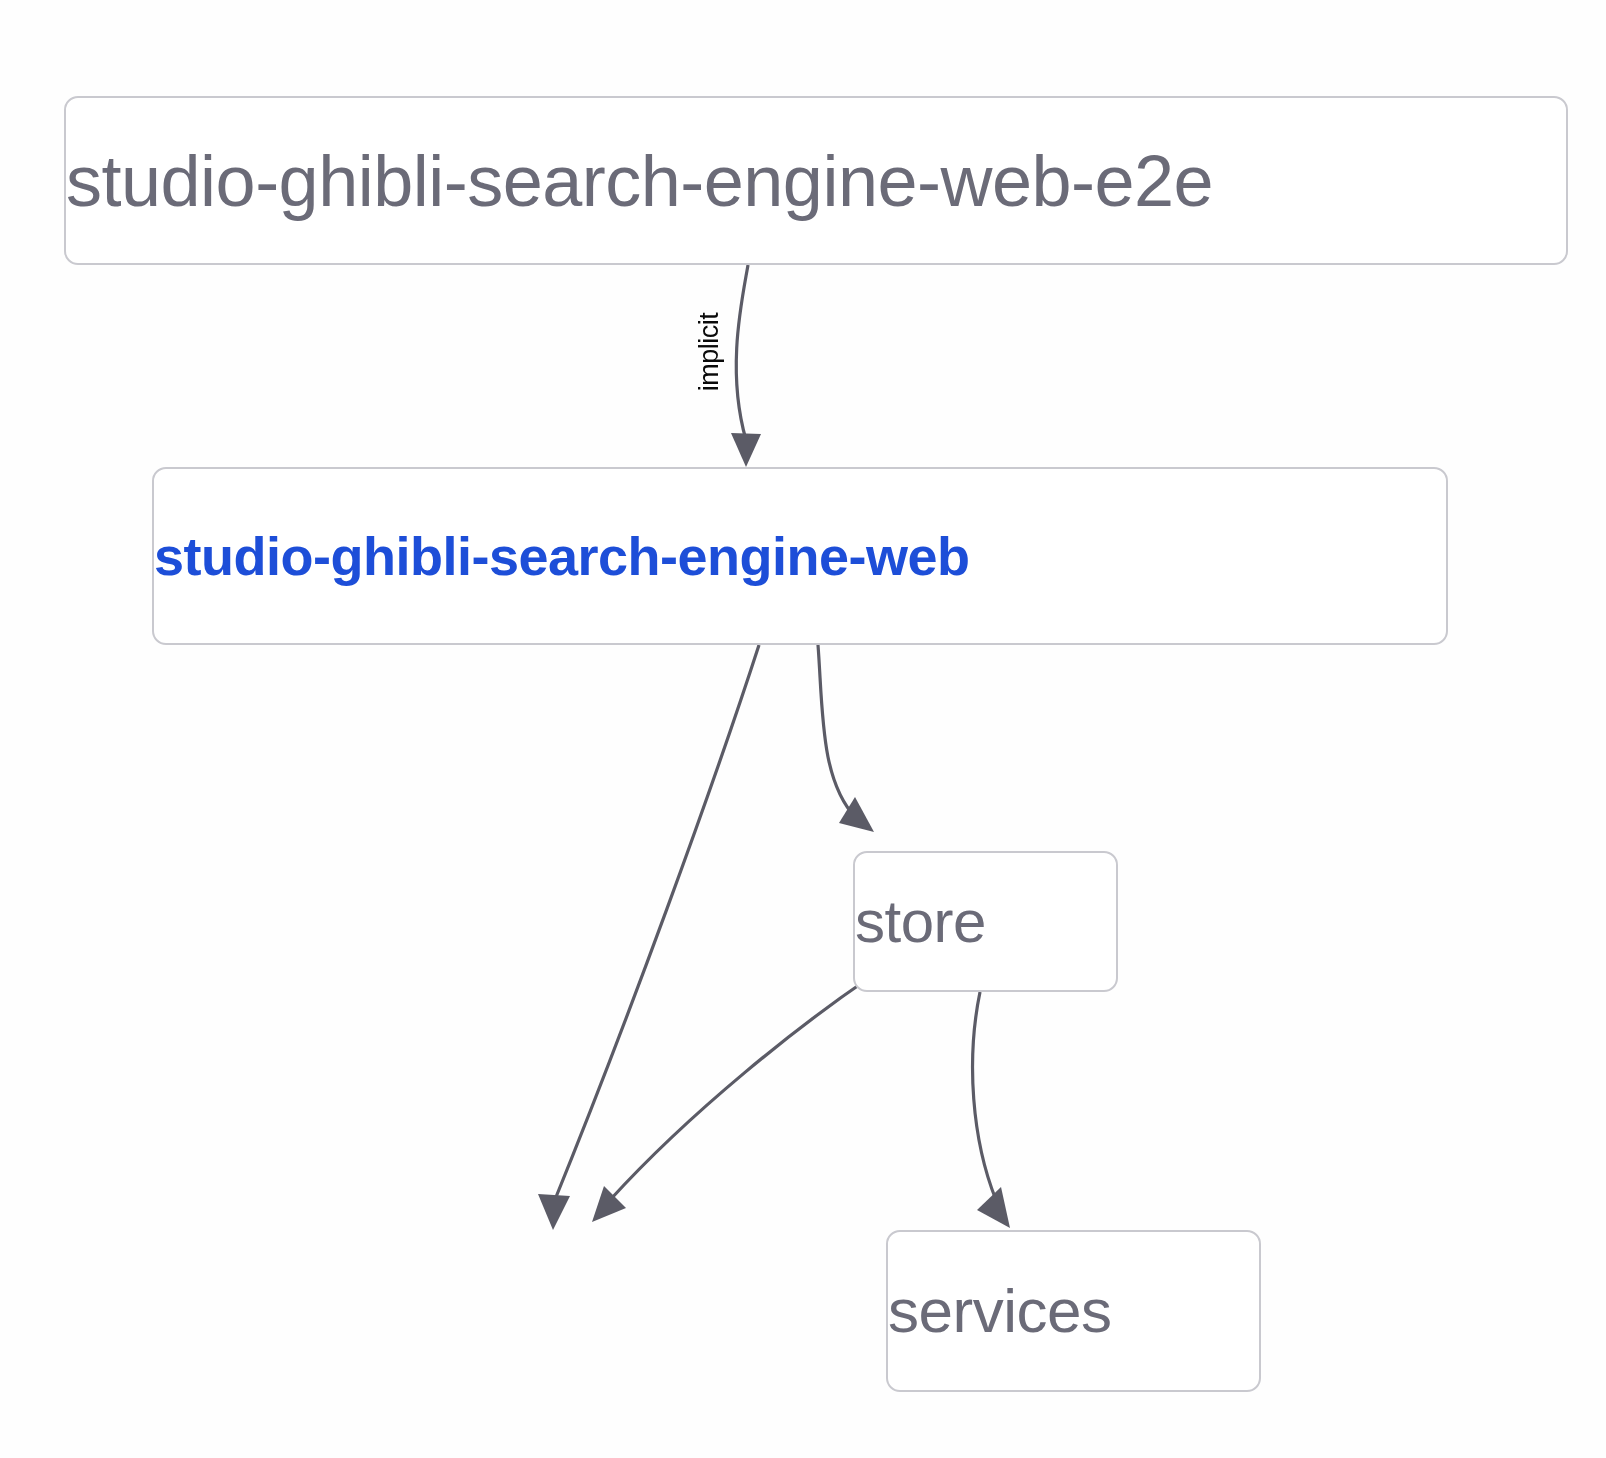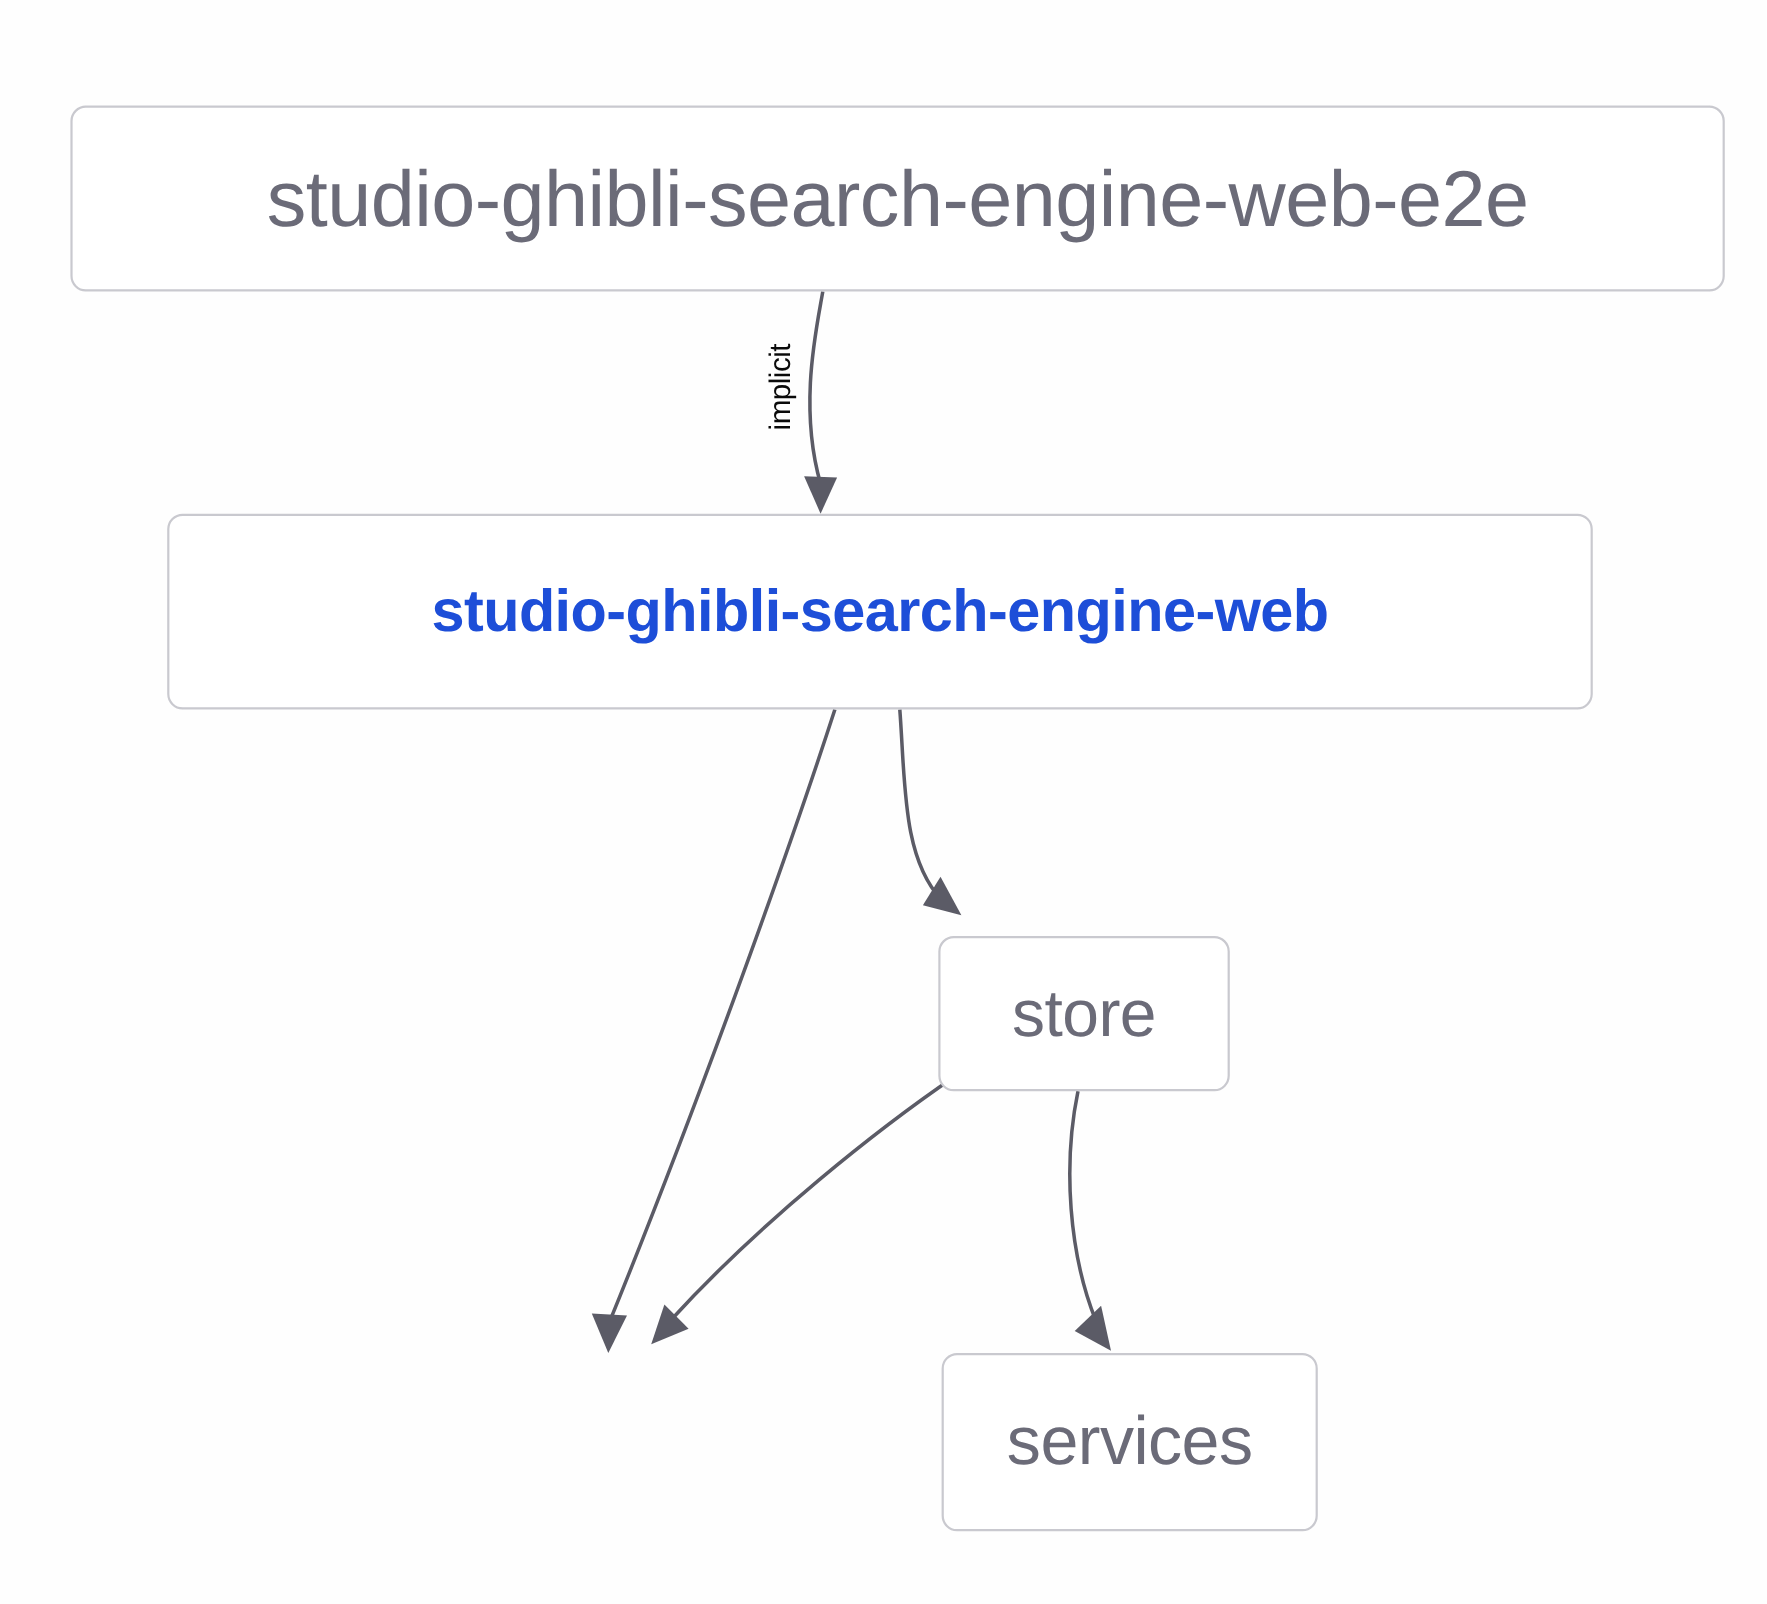--- a/index.html
+++ b/index.html
@@ -25,21 +25,21 @@
     height: 1458px;
   }
   .node {
     position: absolute;
     box-sizing: border-box;
     background: #ffffff;
     border: 2px solid #c9c9cf;
     border-radius: 14px;
     display: flex;
     align-items: center;
-    justify-content: center;
+    justify-content: flex-start;
     color: #6b6b78;
     letter-spacing: -0.5px;
     white-space: nowrap;
   }
   .node-label {
     color: #6b6b78;
     line-height: 1;
   }
   .edge-path {
     fill: none;
@@ -97,17 +97,17 @@
 
   <div class="node" id="node-1" style="left: 152px; top: 467px; width: 1296px; height: 178px; border-color: rgb(201, 201, 207);">
     <span class="node-label" style="font-size: 54px; color: #1d4ed8; font-weight: bold;">studio-ghibli-search-engine-web</span>
   </div>
 
   <div class="node" id="node-2" style="left: 853px; top: 851px; width: 265px; height: 141px; border-color: rgb(201, 201, 207);">
     <span class="node-label" style="font-size: 60px; color: rgb(107, 107, 120);">store</span>
   </div>
 
 
-  <div class="node" id="node-4" style="left: 856px; top: 1230px; width: 342px; height: 162px; border-color: rgb(201, 201, 207);">
+  <div class="node" id="node-4" style="left: 886px; top: 1230px; width: 375px; height: 162px; border-color: rgb(201, 201, 207);">
     <span class="node-label" style="font-size: 62px; color: rgb(107, 107, 120);">services</span>
   </div>
 
 </div>
 
 </body></html>

